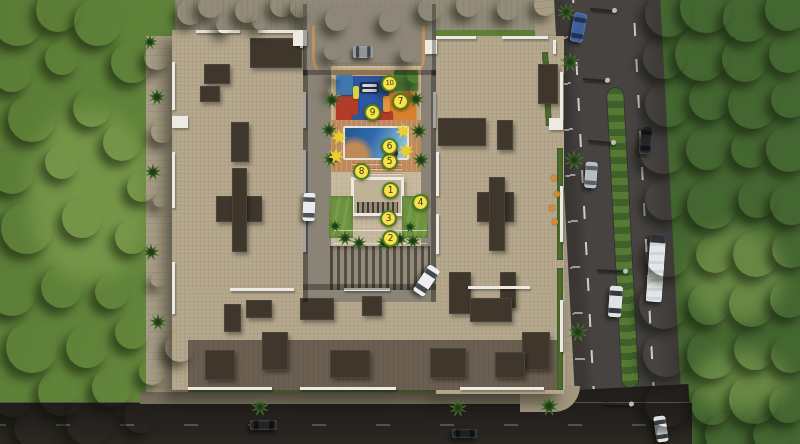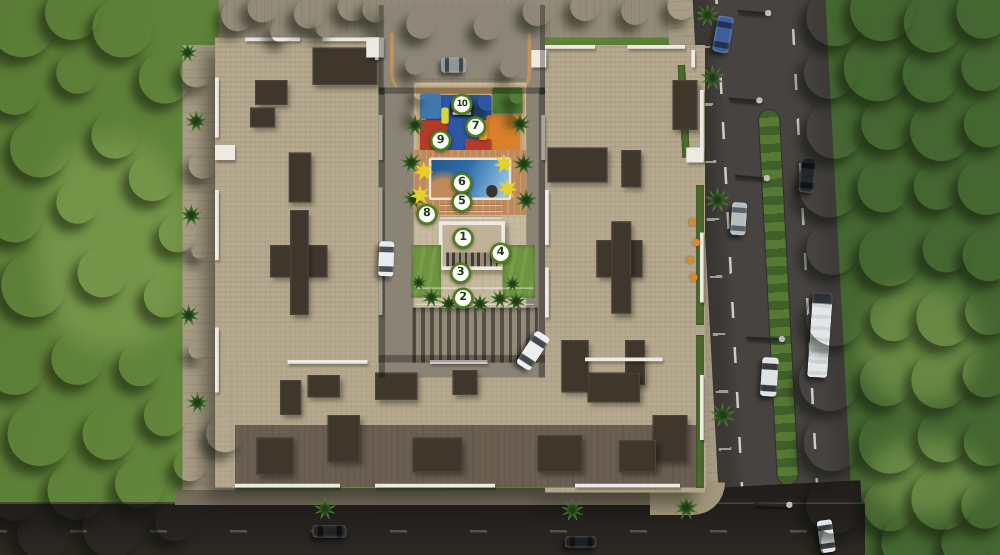--- a/index.html
+++ b/index.html
@@ -45,23 +45,23 @@
   .curveR{border-right:3px solid #c2935f;border-bottom-right-radius:20px;}
   .tree{border-radius:50%;background:radial-gradient(circle at 35% 30%,var(--hl) 0 16%,var(--mid) 48%,var(--dk) 80%);box-shadow:-6px 7px 8px rgba(12,18,6,.5);}
   .palm{background:radial-gradient(circle,#1f3a16 0 14%,#3f6a28 42%,#5c8a38 68%,rgba(60,90,35,0) 76%);
         clip-path:polygon(50% 0%,59% 33%,85% 10%,68% 40%,100% 35%,72% 55%,98% 72%,64% 65%,72% 100%,50% 72%,28% 100%,36% 65%,2% 72%,28% 55%,0% 35%,32% 40%,15% 10%,41% 33%);
         filter:drop-shadow(-3px 4px 3px rgba(12,18,6,.55));}
   .bloom{background:#e9cf2a;clip-path:polygon(50% 0%,62% 30%,93% 16%,74% 45%,100% 55%,70% 62%,82% 95%,52% 72%,26% 98%,32% 65%,0% 58%,28% 45%,8% 16%,39% 30%);filter:drop-shadow(1px 2px 2px rgba(0,0,0,.4));}
   .flowerdot{border-radius:50%;background:#d98a2e;box-shadow:0 0 2px rgba(0,0,0,.4);}
   .vehicle{border-radius:3px;box-shadow:-2px 3px 4px rgba(0,0,0,.55),inset 0 0 2px rgba(255,255,255,.45);}
   .lamp{height:2px;background:#26262a;box-shadow:1px 2px 2px rgba(0,0,0,.5);}
   .lamp::after{content:"";position:absolute;right:-1px;top:-2px;width:5px;height:5px;border-radius:50%;background:#bdbdb2;}
-  .marker{width:13px;height:13px;border-radius:50%;background:#ffffff;border:2px solid #4f7d1d;
-          color:#1e3d0c;font-weight:bold;font-size:9px;line-height:13px;text-align:center;
-          box-shadow:0 1px 3px rgba(0,0,0,.45);}
+  .marker{width:13px;height:13px;border-radius:50%;background:#fde047;border:2px solid #4f7d1d;
+          color:#1e3d0c;font-weight:normal;font-size:9px;line-height:13px;text-align:center;
+          box-shadow:0 1px 3px rgba(0,0,0,.45);margin-left:20px;}
   .marker.two{font-size:7px;letter-spacing:-.5px;}
 </style>
 </head>
 <body>
 
 <div class="stage">
 
   <div class="abs ground"></div>
   <div class="abs glade" style="left:30px;top:110px;width:120px;height:170px;"></div>
   <div class="abs forestbase" style="left:652px;top:0;width:148px;height:444px;"></div>

